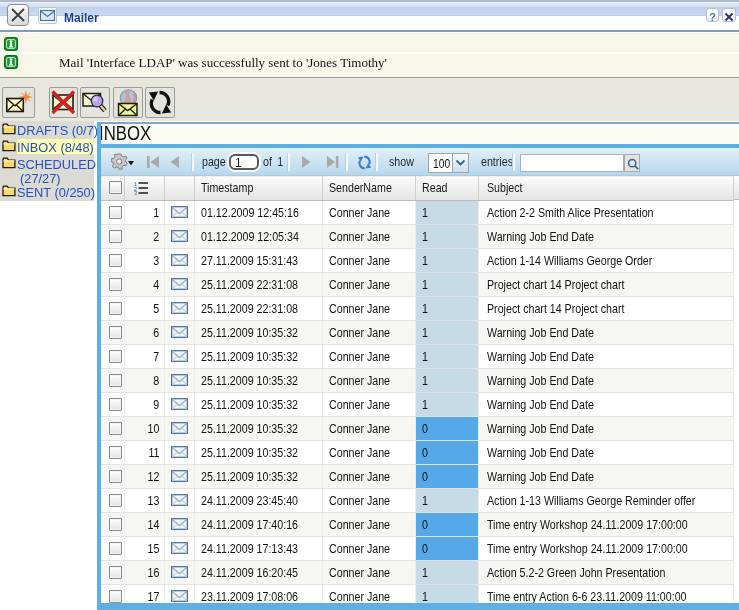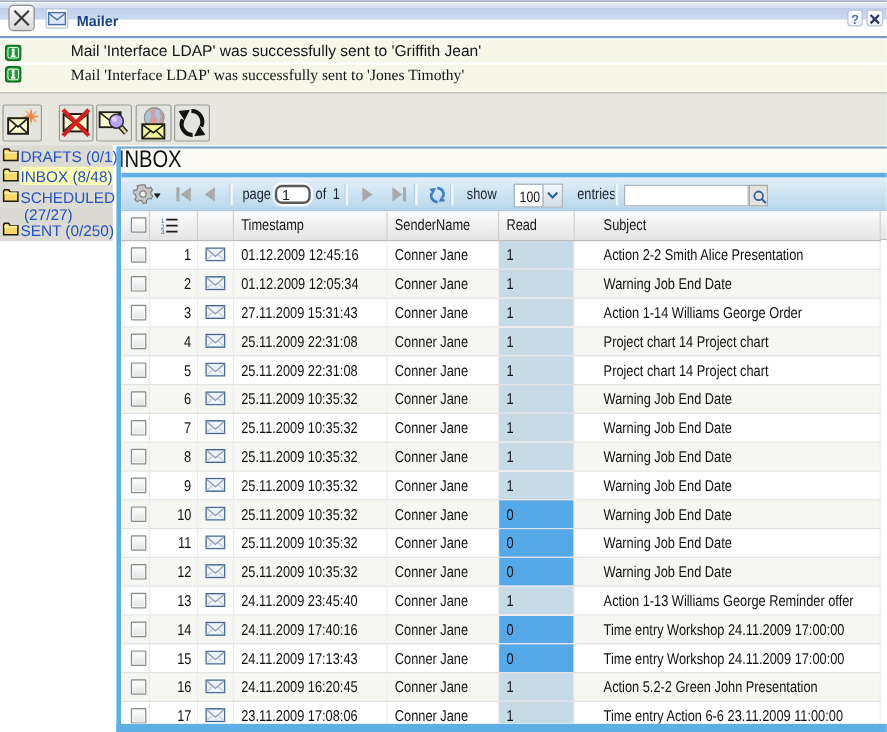--- a/index.html
+++ b/index.html
@@ -81,21 +81,21 @@
   background:linear-gradient(#fdfdfd,#f2f2f2 40%,#e4e4e4); color:#181818;
   border-bottom:1px solid #bcbcbc; border-right:1px solid #cfcfcf;
   box-shadow:inset 0 1px 0 #eaf2f8; }
 #grid td { height:24px; border-bottom:1px solid #e2e2e2; border-right:1px solid #ebebeb;
   white-space:nowrap; overflow:hidden; }
 #grid tr.alt td { background:#f6f6f2; }
 #grid td.rd1, #grid tr.alt td.rd1 { background:#c6dbe5; }
 #grid td.rd0, #grid tr.alt td.rd0 { background:#55a9e8; }
 #grid .num { text-align:right; padding-right:4px; }
 .pad { padding-left:6px; }
-.pads { padding-left:24px; }
+.pads { padding-left:8px; }
 .cb { width:13px; height:13px; border:1px solid #8a8a8a; border-radius:1px;
   background:linear-gradient(#ffffff,#e2e2e2); box-shadow:inset 0 0 0 1px #f4f4f4;
   margin-left:8px; }
 </style>
 </head>
 <body>
 <div id="win">
   <div class="abs" id="titlebar">
     <div class="abs" id="closeL"><svg width="20" height="20" viewBox="0 0 20 20">
           <path d="M4 4 L16 16 M16 4 L4 16" stroke="#3c3c3c" stroke-width="1.8"></path>
@@ -116,21 +116,20 @@
   <div class="abs" style="left:0;top:32px;width:739px;height:1px;background:#ffffff;"></div>
   <div class="abs" id="notif">
     <div class="nrow" style="top:0px;">
       <svg style="position:absolute;left:4px;top:4px;" width="14" height="14" viewBox="0 0 14 14">
           <rect x="0.6" y="0.6" width="12.8" height="12.8" rx="2.6" fill="#1a9a33" stroke="#0b6a20" stroke-width="1.2"></rect>
           <rect x="2.6" y="2.6" width="8.8" height="8.8" rx="1.6" fill="none" stroke="#e8f8e8" stroke-width="0.85"></rect>
           <circle cx="7" cy="4.6" r="1.45" fill="#fff"></circle>
           <rect x="5.85" y="6.1" width="2.3" height="3.3" fill="#fff"></rect>
           <rect x="5.1" y="9.2" width="3.8" height="1.35" fill="#fff"></rect>
         </svg>
-      <div class="txt">Mail 'Interface LDAP' was successfully sent to 'Griffith Jean'</div>
       <div class="nsep"></div>
     </div>
     <div class="nrow" style="top:20px;font-family:Liberation Serif, serif;">
       <svg style="position:absolute;left:4px;top:2px;" width="14" height="14" viewBox="0 0 14 14">
           <rect x="0.6" y="0.6" width="12.8" height="12.8" rx="2.6" fill="#1a9a33" stroke="#0b6a20" stroke-width="1.2"></rect>
           <rect x="2.6" y="2.6" width="8.8" height="8.8" rx="1.6" fill="none" stroke="#e8f8e8" stroke-width="0.85"></rect>
           <circle cx="7" cy="4.6" r="1.45" fill="#fff"></circle>
           <rect x="5.85" y="6.1" width="2.3" height="3.3" fill="#fff"></rect>
           <rect x="5.1" y="9.2" width="3.8" height="1.35" fill="#fff"></rect>
         </svg>
@@ -181,21 +180,21 @@
         <path d="M25.2 24.4 L15.8 25.6 L20.2 16.6 Z" fill="#111"></path>
       </svg>
     </div>
   </div>
   <div class="abs" id="sidebar">
     <div id="inboxHl"></div>
     <svg class="fold" style="position:absolute;left:2px;top:2px;" width="14" height="12" viewBox="0 0 14 12">
         <path d="M1 2.3 L1 10.7 L12.9 10.7 L12.9 3.2 L6.6 3.2 L5.2 1.1 L1.7 1.1 Z" fill="#f7d968" stroke="#1a1a0e" stroke-width="1.3"></path>
         <path d="M1.5 3.9 L12.4 3.9" stroke="#fdf0b0" stroke-width="1.5"></path>
       </svg>
-    <div class="fitem" style="left:17px;top:2px;">DRAFTS (0/1)</div>
+    <div class="fitem" style="left:17px;top:2px;">DRAFTS (0/7)</div>
     <svg class="fold" style="position:absolute;left:2px;top:19px;" width="14" height="12" viewBox="0 0 14 12">
         <path d="M1 2.3 L1 10.7 L12.9 10.7 L12.9 3.2 L6.6 3.2 L5.2 1.1 L1.7 1.1 Z" fill="#f7d968" stroke="#1a1a0e" stroke-width="1.3"></path>
         <path d="M1.5 3.9 L12.4 3.9" stroke="#fdf0b0" stroke-width="1.5"></path>
       </svg>
     <div class="fitem" style="left:17px;top:19px;">INBOX (8/48)</div>
     <svg class="fold" style="position:absolute;left:2px;top:36px;" width="14" height="12" viewBox="0 0 14 12">
         <path d="M1 2.3 L1 10.7 L12.9 10.7 L12.9 3.2 L6.6 3.2 L5.2 1.1 L1.7 1.1 Z" fill="#f7d968" stroke="#1a1a0e" stroke-width="1.3"></path>
         <path d="M1.5 3.9 L12.4 3.9" stroke="#fdf0b0" stroke-width="1.5"></path>
       </svg>
     <div class="fitem" style="left:17px;top:36px;">SCHEDULED</div>

